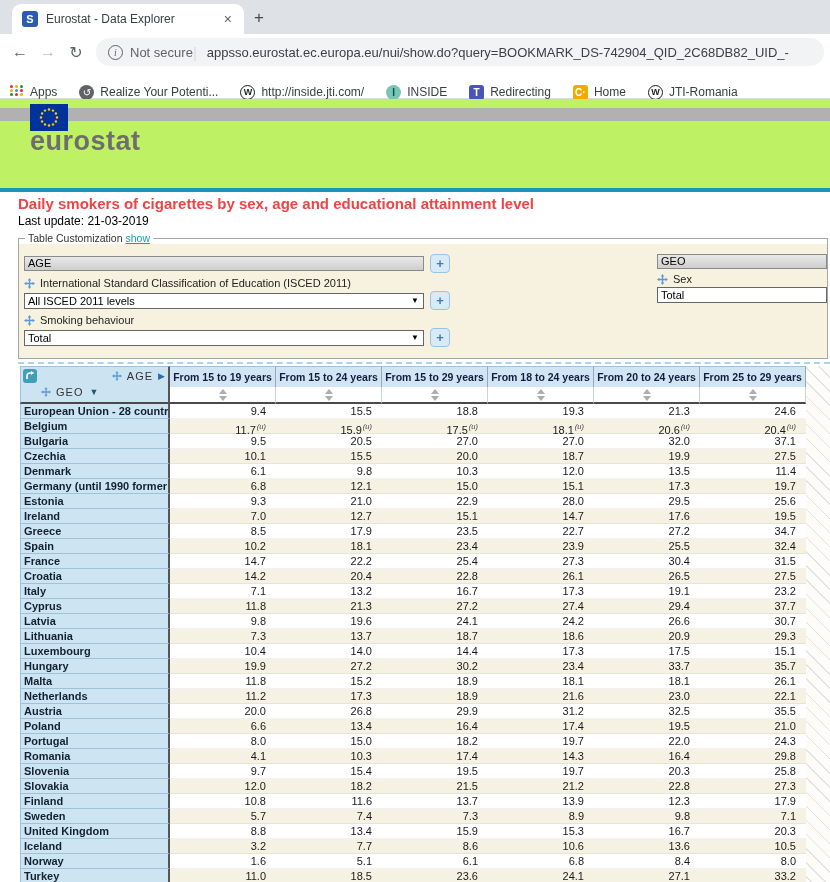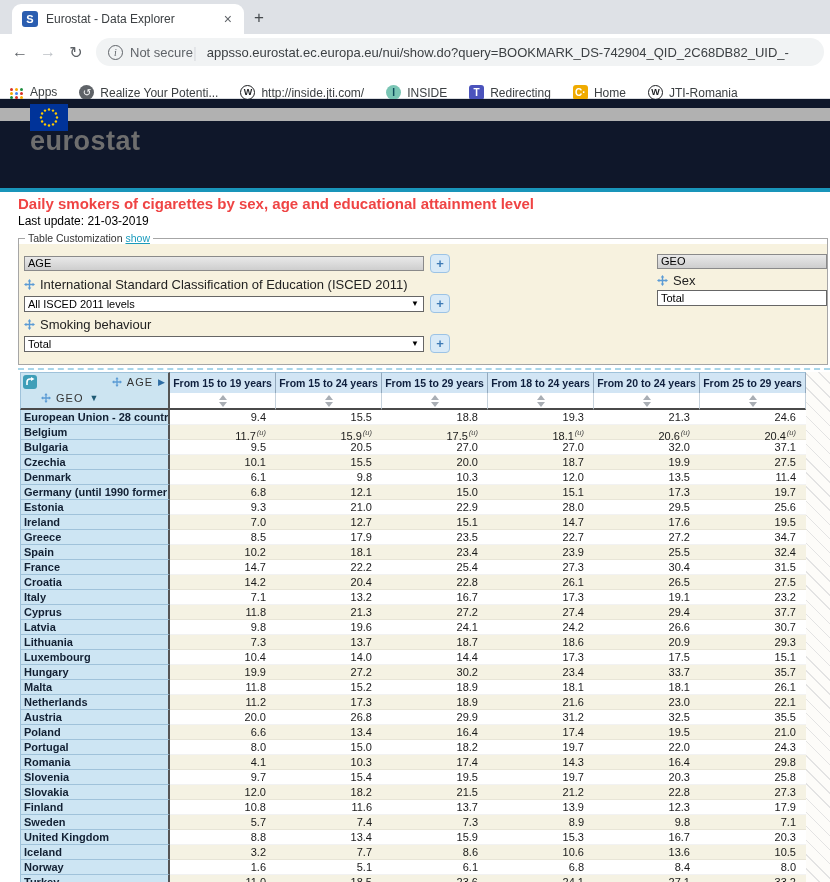--- a/index.html
+++ b/index.html
@@ -27,41 +27,41 @@
   .info-icon { width: 15px; height: 15px; border: 1.4px solid #5f6368; border-radius: 50%;
     color: #5f6368; font-size: 10px; display: inline-flex; align-items: center;
     justify-content: center; font-style: italic; font-family: "Liberation Serif", serif;
     flex: 0 0 15px; }
   .not-secure { color: #5f6368; margin: 0 0 0 7px; }
   .omni-divider { color: #dadce0; font-size: 15px; margin-right: 10px; }
   .url-text { color: #3c4043; overflow: hidden; }
 
   .bookmarks { height: 29px; background: #fff; border-bottom: 1px solid #dadce0;
     display: flex; align-items: center; padding: 0 10px; font-size: 12px; color: #3c4043; }
-  .bm-item { display: flex; align-items: flex-end; margin-right: 22px; white-space: nowrap; margin-top: 16px; }
+  .bm-item { display: flex; align-items: flex-start; margin-right: 22px; white-space: nowrap; margin-top: 16px; }
   .bm-item .bm-ic { margin-right: 6px; }
   .apps-grid { display: grid; grid-template-columns: repeat(3, 4px); grid-gap: 1px; }
   .apps-grid i { width: 3px; height: 3px; border-radius: 50%; }
   .bm-globe { width: 15px; height: 15px; border-radius: 50%; background: #5f6368; color: #fff;
     font-size: 10px; display: inline-flex; align-items: center; justify-content: center; }
   .bm-wp { width: 15px; height: 15px; border-radius: 50%; border: 1.6px solid #1c1e21;
     color: #1c1e21; font-size: 9px; font-weight: bold; display: inline-flex;
     align-items: center; justify-content: center; }
   .bm-inside { width: 15px; height: 15px; border-radius: 50%; background: #79c5b4;
     color: #0d4a5a; font-size: 10px; font-weight: bold; display: inline-flex;
     align-items: center; justify-content: center; }
   .bm-teams { width: 15px; height: 15px; border-radius: 3px; background: #4b53bc; color: #fff;
     font-size: 10px; font-weight: bold; display: inline-flex; align-items: center;
     justify-content: center; }
   .bm-concur { width: 15px; height: 15px; border-radius: 3px; background: #f0ab00; color: #fff;
     font-size: 10px; font-weight: bold; display: inline-flex; align-items: center;
     justify-content: center; }
 
   
-  .site-header { position: relative; height: 89px; background: #0f172a; }
+  .site-header { position: relative; height: 89px; background: #bef264; }
   .gray-band { position: absolute; top: 9px; left: 0; width: 100%; height: 13px; background: #b1b1b1; }
   .eu-flag { position: absolute; top: 5px; left: 30px; width: 38px; height: 27px; background: #039; }
   .logo-text { position: absolute; top: 27px; left: 30px; font-size: 27px; font-weight: bold;
     color: #6e6e6e; letter-spacing: 0.5px; }
   .teal-rule { height: 4px; background: #1995ba; }
 
   
   .content { padding: 3px 0 0 18px; }
   .page-title { font-size: 15px; font-weight: bold; color: #ef4444; }
   .last-update { font-size: 12px; color: #000; margin-top: 2px; }
@@ -73,21 +73,21 @@
   .fp-left { width: 450px; }
   .fp-right { position: absolute; top: 10px; left: 638px; right: 0; }
   .dim-row { display: flex; align-items: center; margin-bottom: 4px; }
   .dim-box { width: 400px; height: 15px; background: linear-gradient(#e9e9e9, #cecece);
     border: 1px solid #8a8a8a; font-size: 11px; color: #000; padding: 0 0 0 3px;
     line-height: 13px; }
   .dim-box.narrow { width: 170px; }
   .plus-btn { width: 20px; height: 19px; margin-left: 6px; background: #d9eaf7;
     border: 1px solid #9cc3e5; border-radius: 4px; color: #3d7ab5; font-size: 13px;
     font-weight: bold; display: flex; align-items: center; justify-content: center; }
-  .dim-label { display: flex; align-items: center; font-size: 13px; color: #222;
+  .dim-label { display: flex; align-items: flex-end; font-size: 11px; color: #222;
     margin: 3px 0 2px 0; }
   .dim-label svg { margin-right: 5px; }
   .fake-select { width: 400px; height: 16px; background: #fff; border: 1px solid #666;
     font-size: 11px; color: #000; display: flex; align-items: center; padding: 0 4px 0 3px; }
   .fake-select.narrow { width: 170px; }
   .fake-select .sel-val { flex: 1; overflow: hidden; white-space: nowrap; }
   .sel-arrow { font-size: 8px; color: #000; }
 
   .dashed-sep { border-top: 2px dashed #a8d5e8; margin: 3px 0 2px 0; }
 

